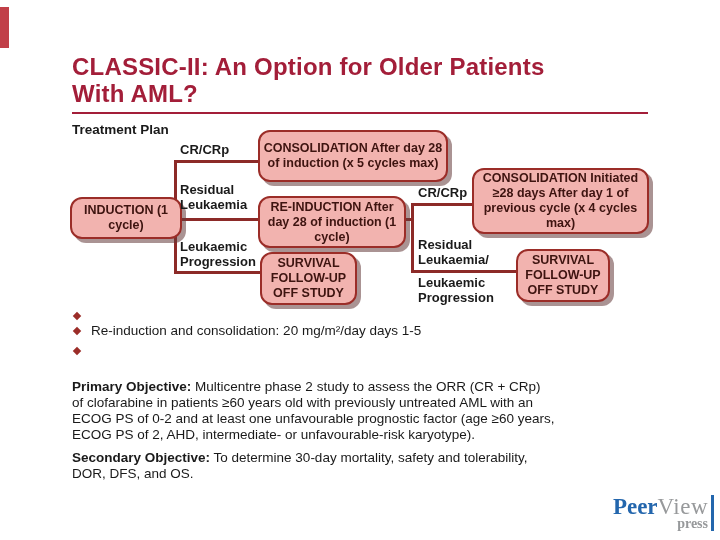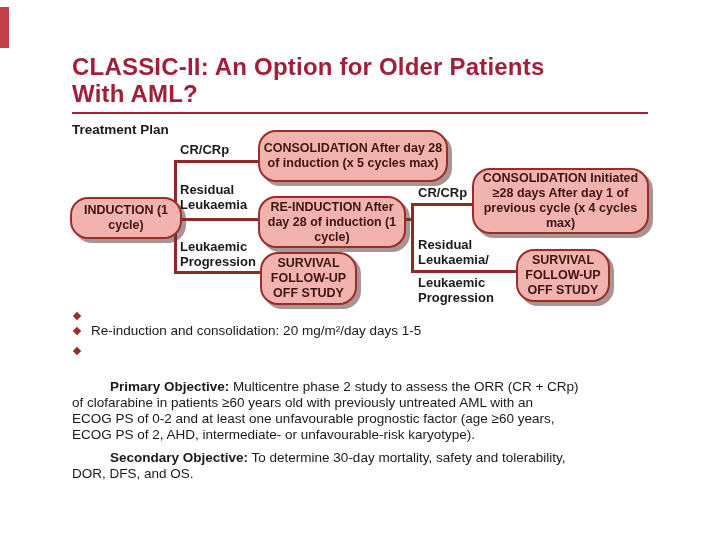--- a/index.html
+++ b/index.html
@@ -27,21 +27,21 @@
 
   .diagram-heading {
     position:absolute; left:72px; top:122px;
     font-size:13.5px; font-weight:bold; color:var(--text,#1a1a1a);
   }
 
   .dbox {
     position:absolute; box-sizing:border-box;
     background:var(--box_fill,#F2B3AF);
     border:2.5px solid var(--box_border,#9B2D28);
-    border-radius:18px;
+    border-radius:12px;
     box-shadow:4px 4px 0 rgba(100,58,58,0.55);
     display:flex; align-items:center; justify-content:center;
     text-align:center; font-weight:bold; font-size:12.5px; line-height:15px;
     color:var(--box_text,#3E1410);
   }
   .dlabel {
     position:absolute; font-weight:bold; font-size:13px; line-height:15px;
     color:var(--text,#1a1a1a);
   }
   .conn { position:absolute; background:var(--connector,#8C2A28); }
@@ -50,21 +50,21 @@
   .bullet-row { display:flex; margin-bottom:4px; }
   .bullet-marker {
     flex:0 0 auto; width:6px; height:6px; margin:5px 11px 0 2px;
     background:var(--box_border,#9B2D28); transform:rotate(45deg);
   }
   .bullet-text { font-size:13.5px; line-height:16px; }
 
   .objectives { position:absolute; left:72px; top:379px; width:592px;
     font-size:13.5px; line-height:16px; }
   .objectives p { margin:0 0 7px 0; }
-  .obj-label { font-weight:bold;margin-left:38px; }
+  .obj-label { font-weight:bold; }
 
   .logo { position:absolute; right:6px; top:495px; display:flex; align-items:stretch;
     font-family:"Liberation Serif", serif; }
   .logo-text { text-align:right; }
   .logo-line1 { font-size:23px; line-height:23px; }
   .logo-peer { color:var(--logo_blue,#2366AD); font-weight:bold; }
   .logo-view { color:var(--logo_gray,#97999B); letter-spacing:0.5px; }
   .logo-press { font-size:14px; line-height:14px; color:var(--logo_gray,#97999B);
     font-weight:bold; margin-top:-1px; }
   .logo-bar { width:3px; margin-left:3px; background:var(--logo_blue,#2366AD); }
@@ -140,14 +140,21 @@
 
   <div class="objectives">
     <p><span class="obj-label">Primary Objective:</span><span class="pre"> Multicentre phase 2 study to assess the ORR (CR + CRp)
 of clofarabine in patients ≥60 years old with previously untreated AML with an
 ECOG PS of 0-2 and at least one unfavourable prognostic factor (age ≥60 years,
 ECOG PS of 2, AHD, intermediate- or unfavourable-risk karyotype).</span></p>
     <p><span class="obj-label">Secondary Objective:</span><span class="pre"> To determine 30-day mortality, safety and tolerability,
 DOR, DFS, and OS.</span></p>
   </div>
 
+  <div class="logo">
+    <div class="logo-text">
+      <div class="logo-line1"><span class="logo-peer">Peer</span><span class="logo-view">View</span></div>
+      <div class="logo-press">press</div>
+    </div>
+    <div class="logo-bar"></div>
+  </div>
 
 </div>
 
 </body></html>

